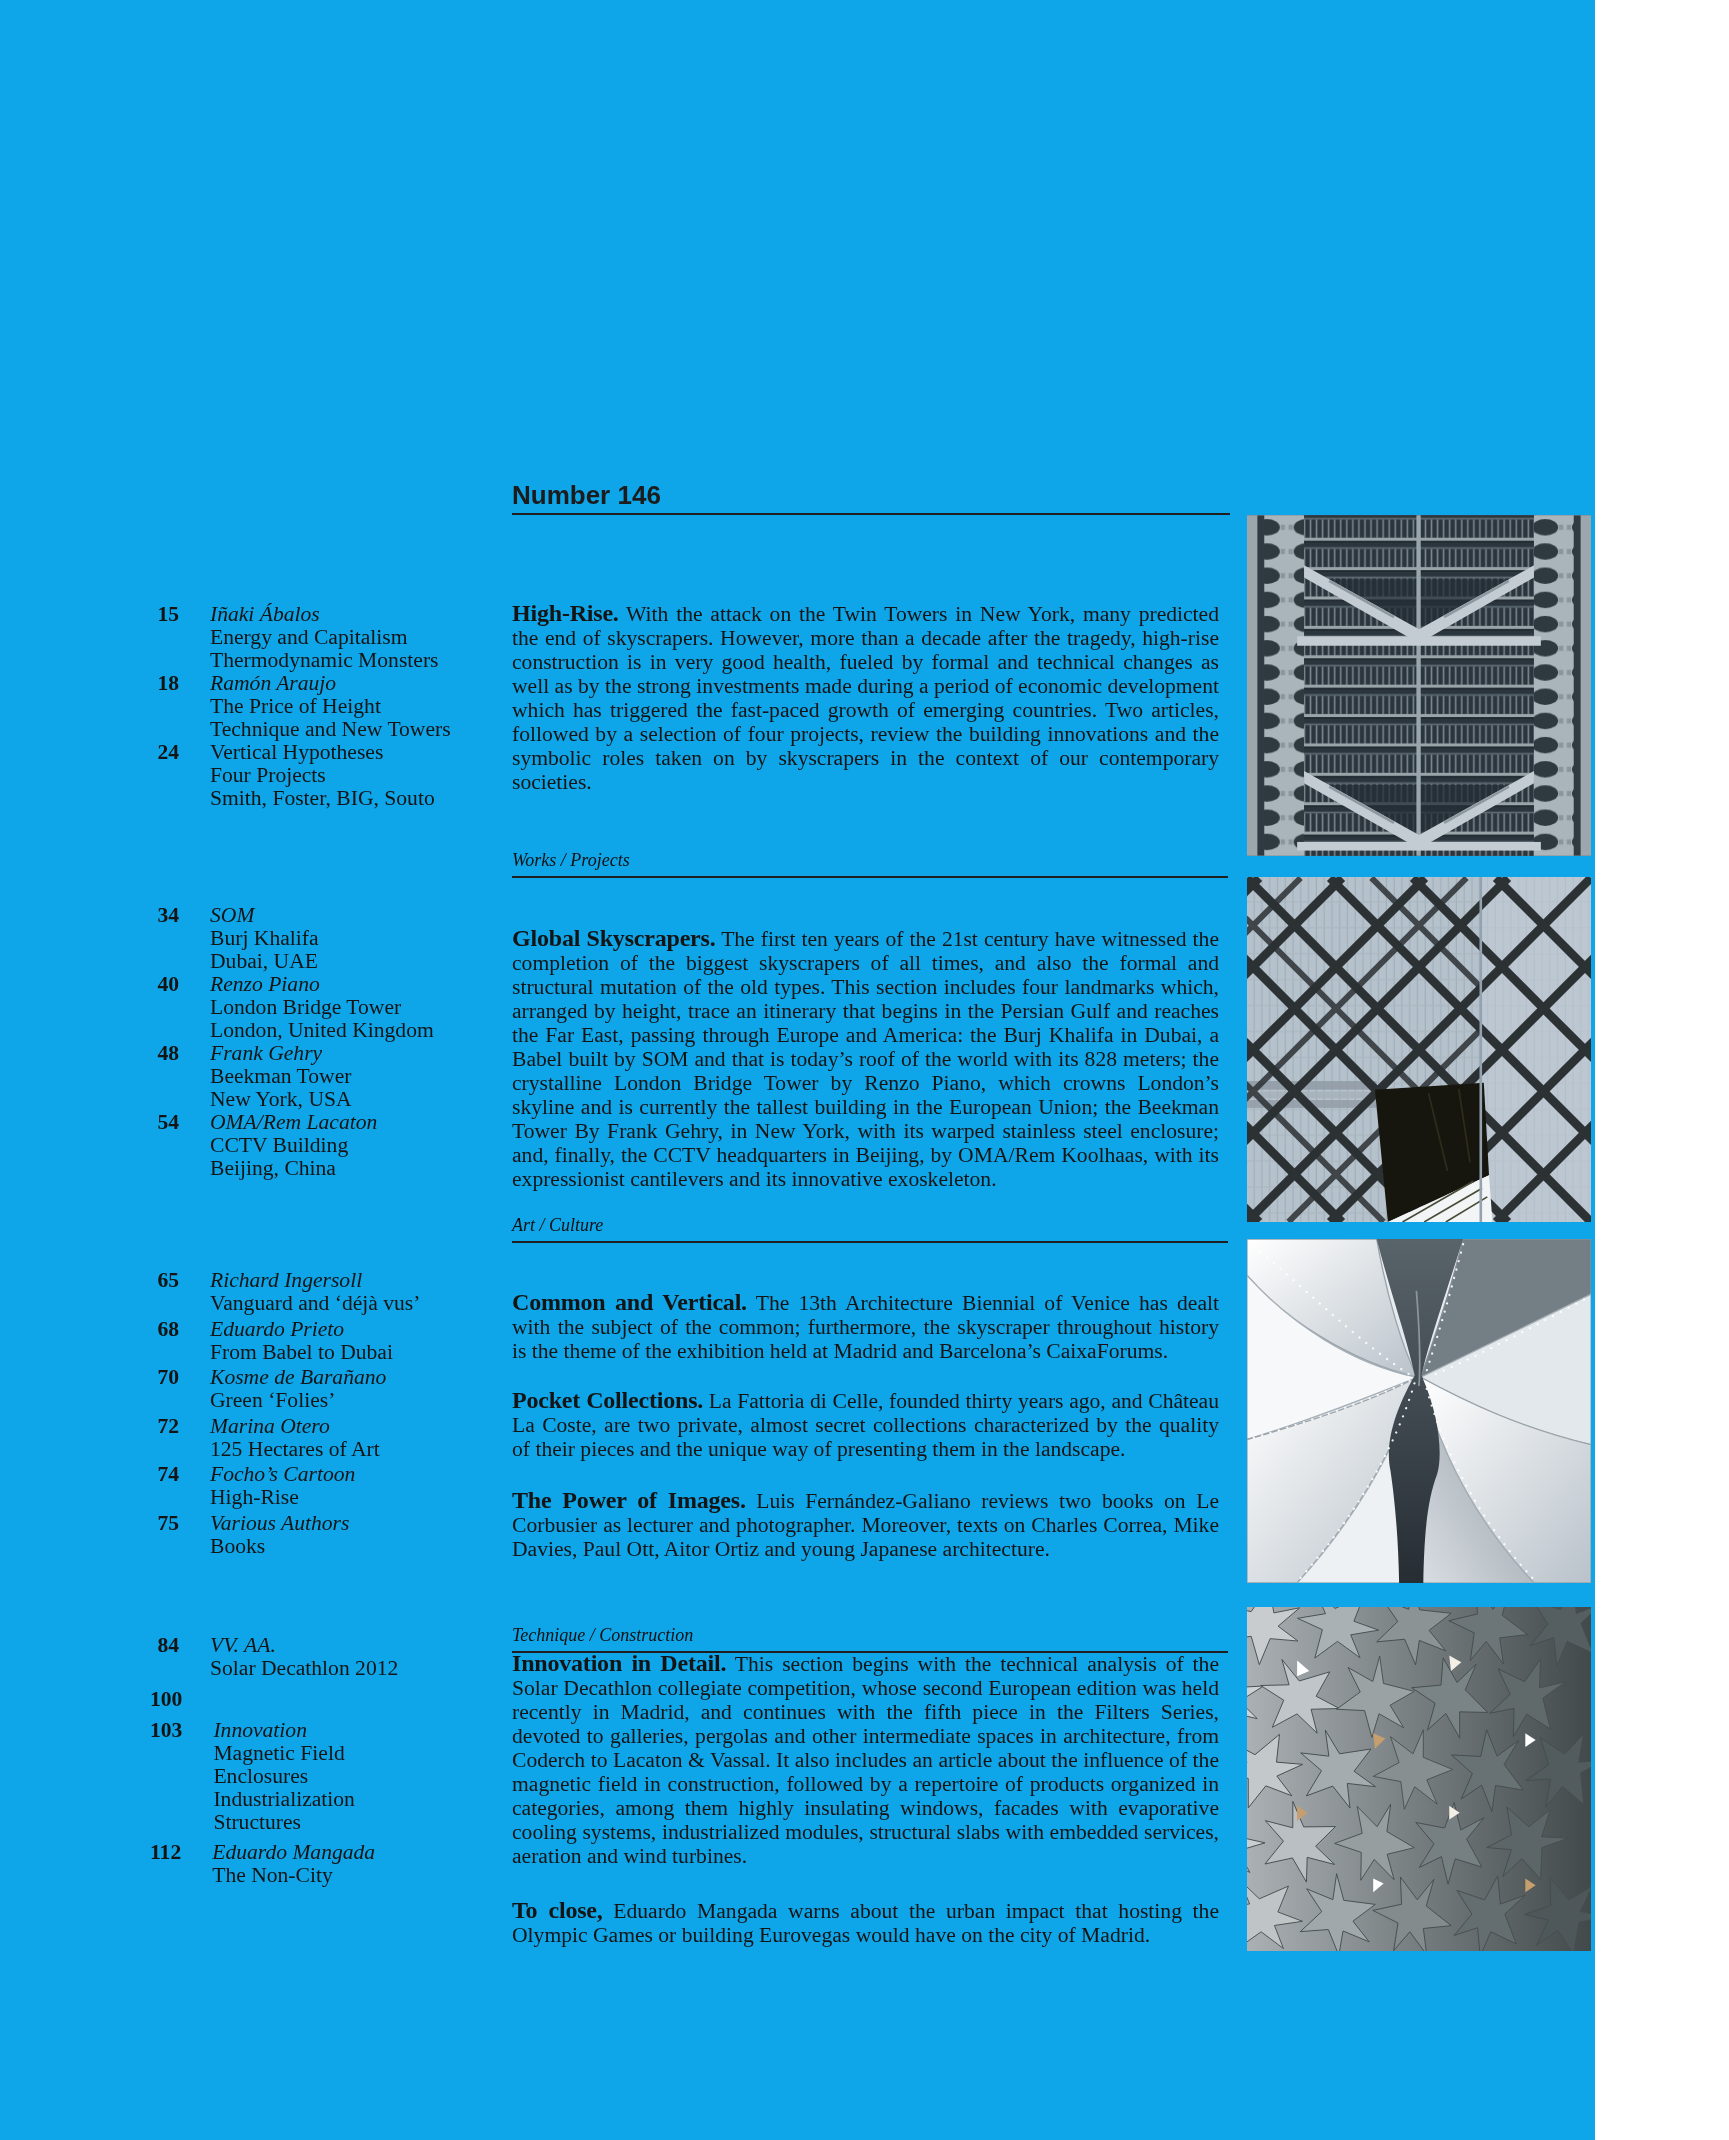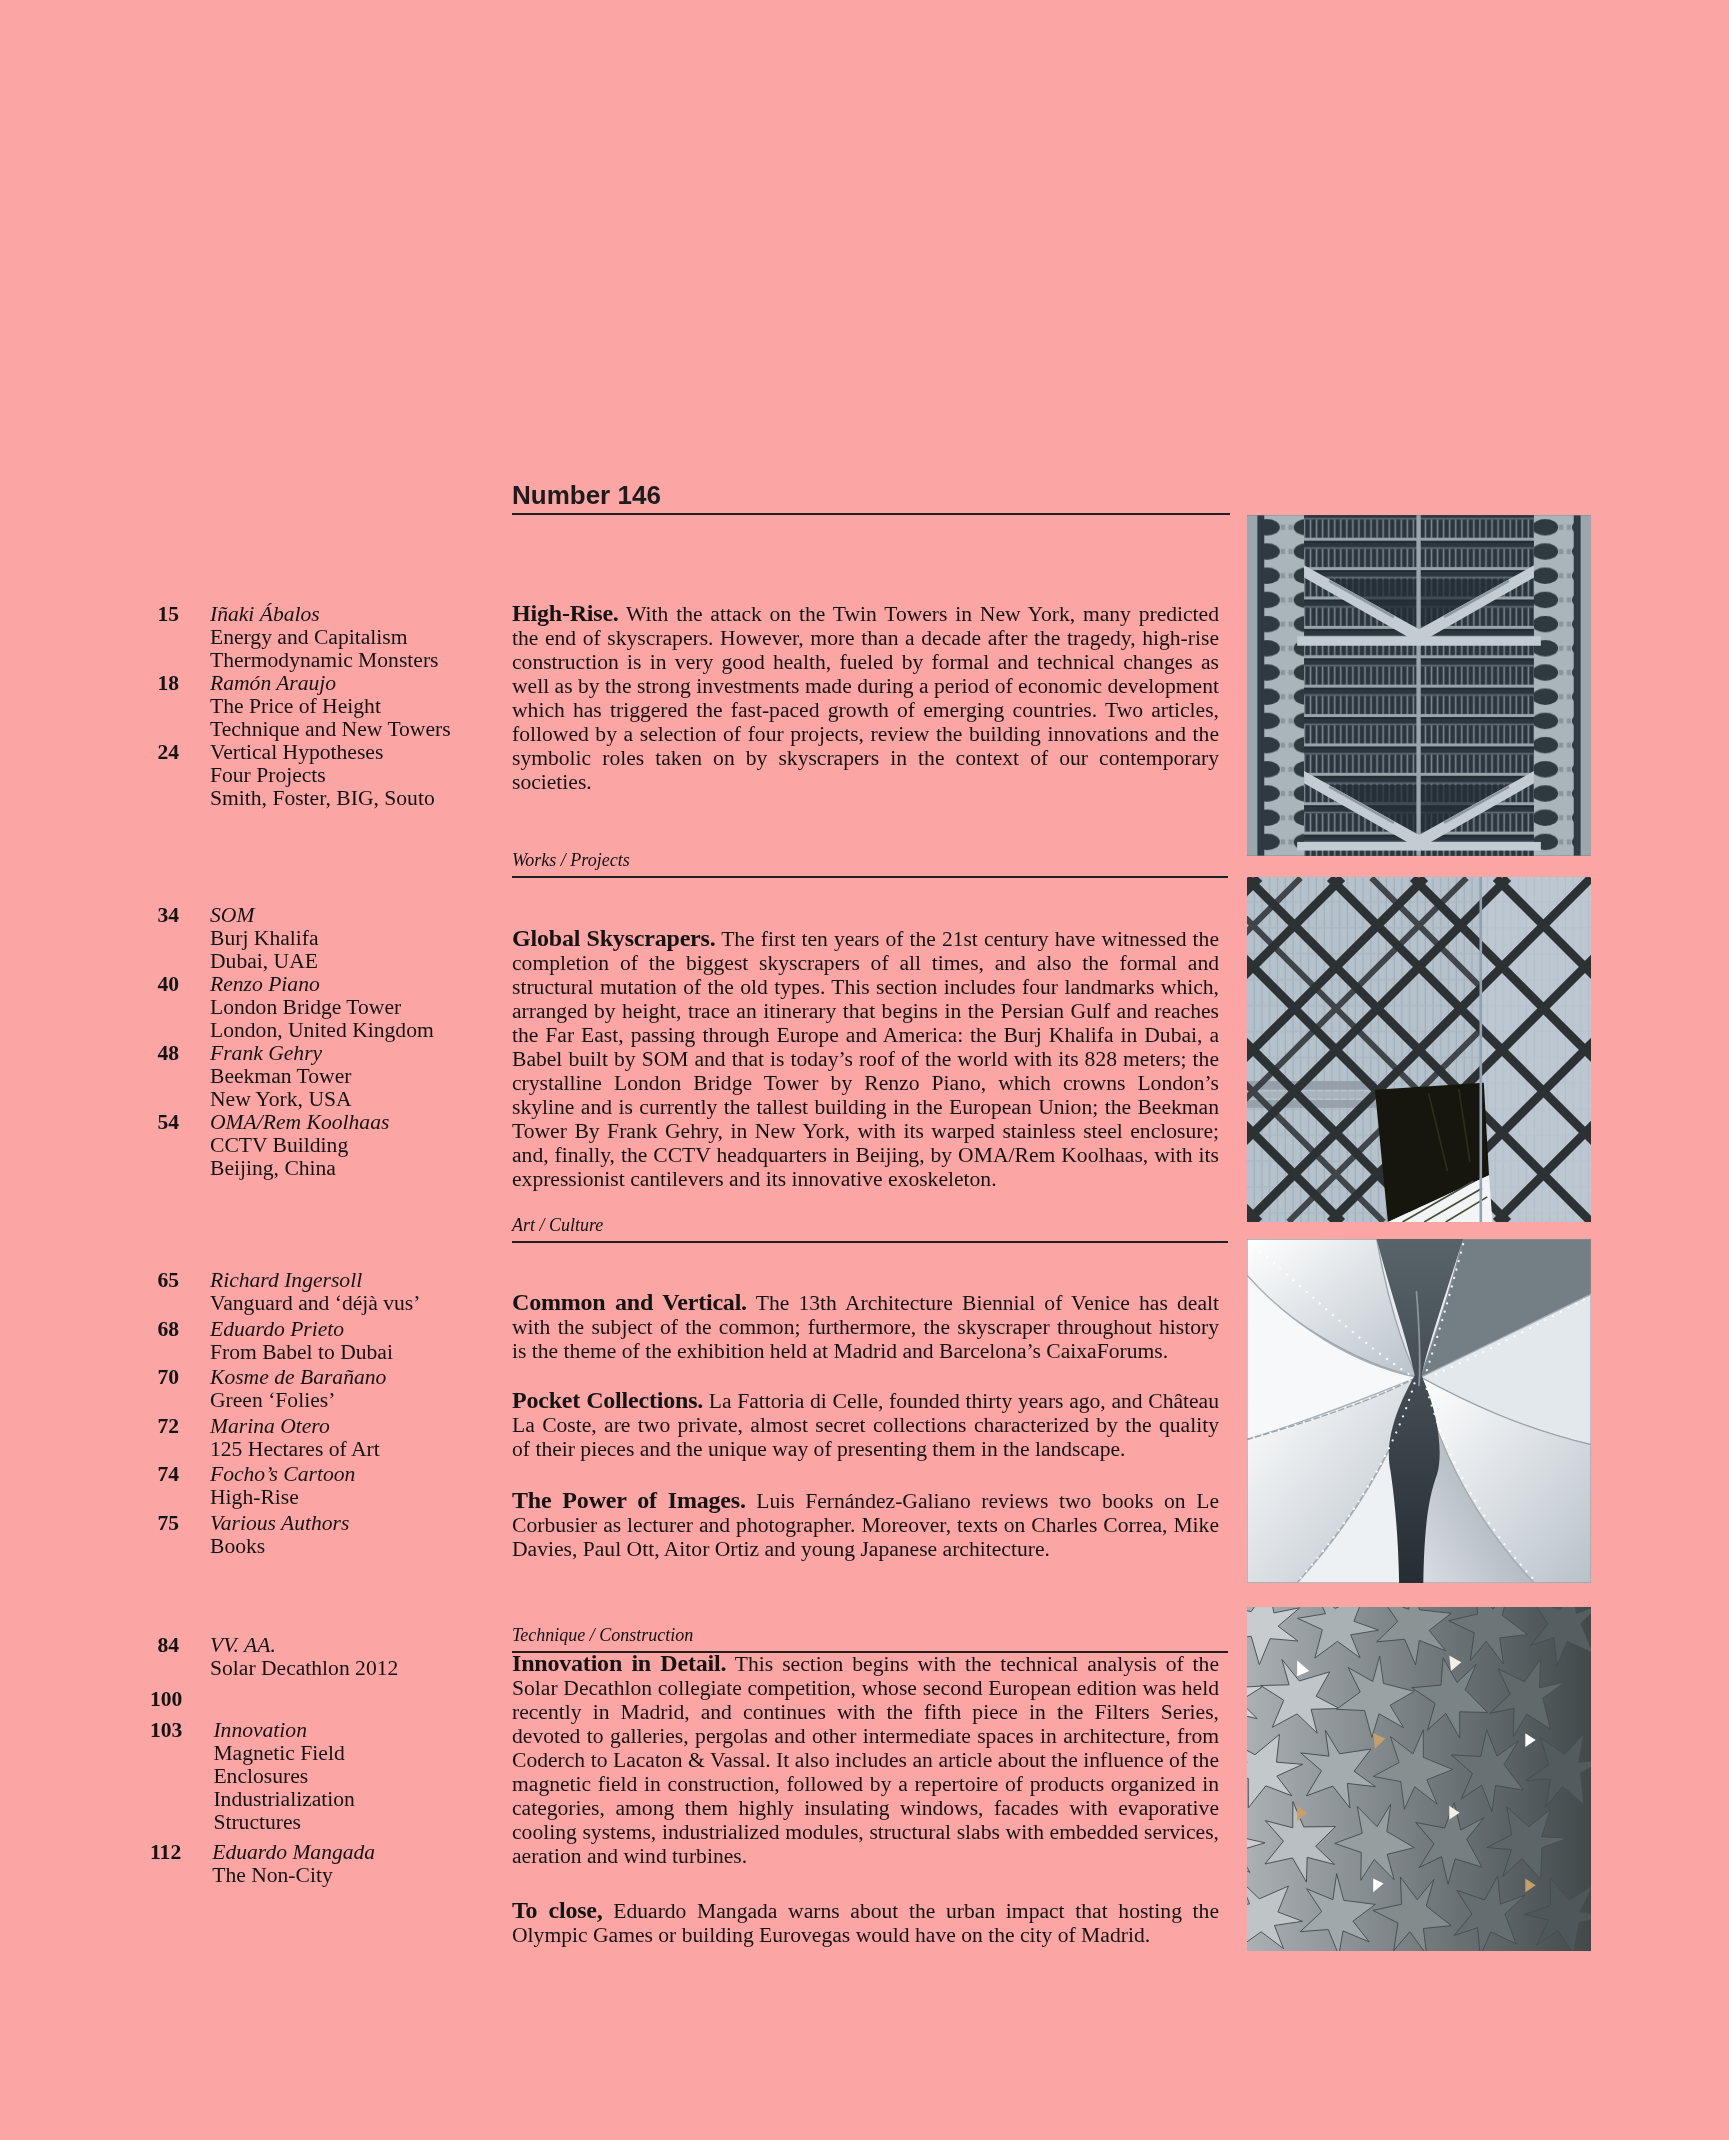--- a/index.html
+++ b/index.html
@@ -1,16 +1,16 @@
 <!DOCTYPE html>
 <html style="font-size:14px"><head>
 <meta charset="utf-8">
 <style>
   html,body{margin:0;padding:0;background:#ffffff;}
-  .page{position:relative;width:1729px;height:2140px;background:#fca5a5;color:#141414;
+  .page{position:relative;width:1595px;height:2140px;background:#0ea5e9;color:#141414;
         font-family:"Liberation Serif","DejaVu Serif",serif;overflow:hidden;}
 
   
   .masthead{position:absolute;left:512px;top:481px;width:718px;}
   .masthead-title{font-family:"Liberation Sans","DejaVu Sans",sans-serif;font-weight:bold;
                   font-size:26px;line-height:29px;color:#1c1c1c;}
   .masthead-rule{margin-top:2.6px;border-top:2.6px solid #1f1f1f;width:718px;height:0;}
 
   
   .toc{position:absolute;left:150px;top:0;width:342px;font-size:21.6px;line-height:23px;}
@@ -111,21 +111,21 @@
           <span class="toc-num">48</span>
           <div class="toc-lines">
             <div class="toc-line it">Frank Gehry</div>
             <div class="toc-line">Beekman Tower</div>
             <div class="toc-line">New York, USA</div>
           </div>
         </div>
         <div class="toc-entry">
           <span class="toc-num">54</span>
           <div class="toc-lines">
-            <div class="toc-line it">OMA/Rem Koolhaas</div>
+            <div class="toc-line it">OMA/Rem Lacaton</div>
             <div class="toc-line">CCTV Building</div>
             <div class="toc-line">Beijing, China</div>
           </div>
         </div>
       </div>
       <div class="toc-block toc-block-2">
         <div class="toc-entry">
           <span class="toc-num">65</span>
           <div class="toc-lines">
             <div class="toc-line it">Richard Ingersoll</div>

